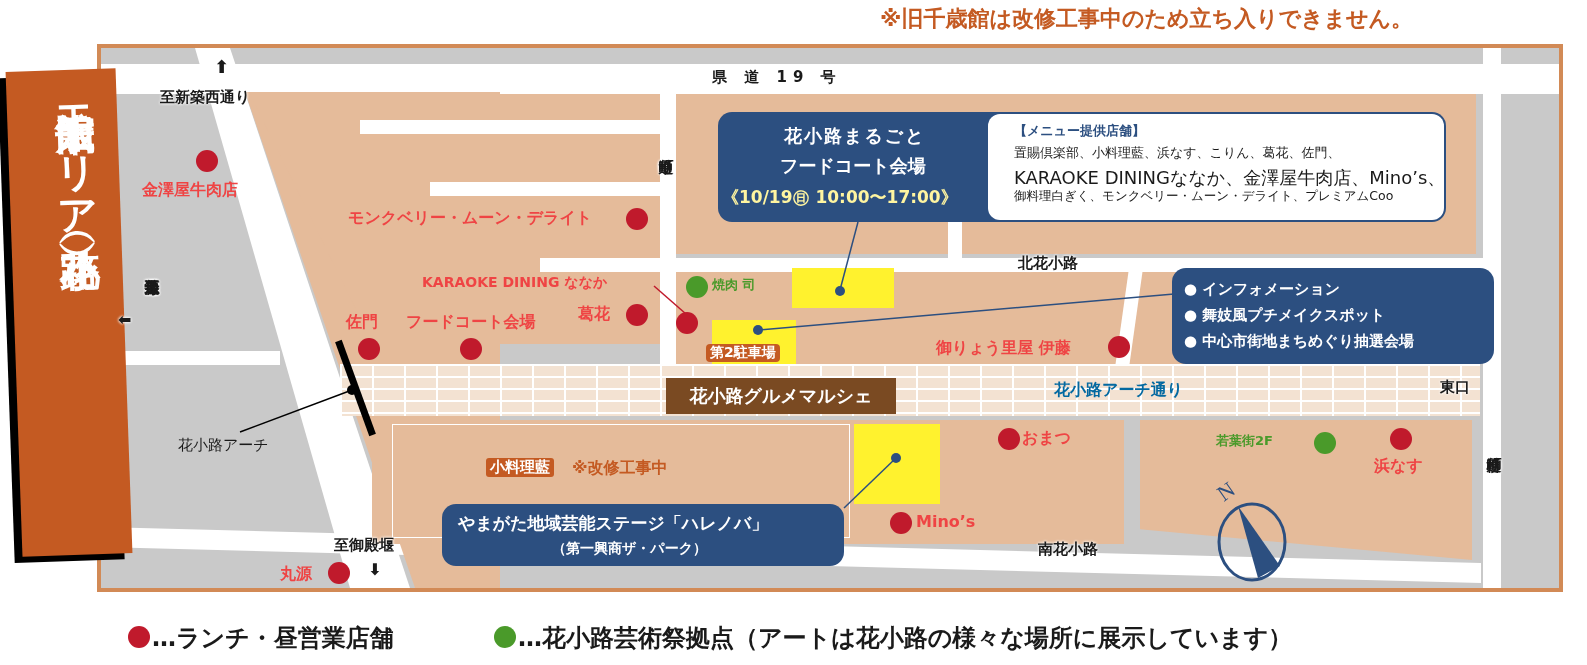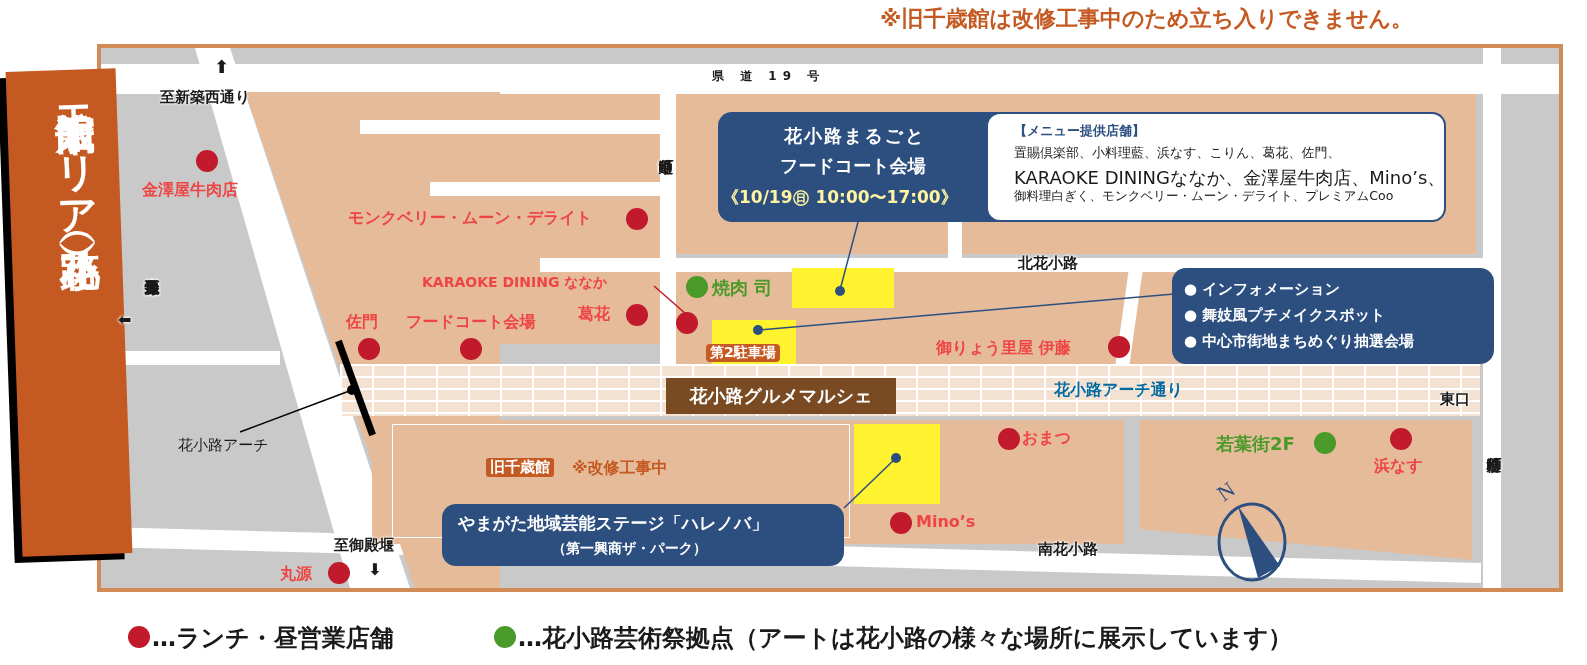--- a/index.html
+++ b/index.html
@@ -16,21 +16,21 @@
   .map-frame {
     left: 97px; top: 44px; width: 1466px; height: 548px;
     border: 4px solid #d28a56; background: #c9c9c9; box-sizing: border-box;
   }
   .block { background: #e5bb9a; }
   .road { background: #ffffff; }
   .lbl { white-space: nowrap; font-weight: bold; }
   .road-lbl { color: #1a1a1a; font-size: 15px; text-shadow: 0 0 3px #fff, 0 0 3px #fff; }
   .vert { writing-mode: vertical-rl; text-orientation: upright; letter-spacing: 0px; }
   .shop-red { color: #ef4444; font-size: 16px; }
-  .shop-green { color: #4a9a2a; font-size: 18px; }
+  .shop-green { color: #4a9a2a; font-size: 13px; }
   .dot { width: 22px; height: 22px; border-radius: 50%; }
   .dot.red { background: #c01a2c; }
   .dot.green { background: #4a9a2a; }
   .yellow { background: #fff22e; }
   .navy-box { background: #2c4f80; color: #fff; border-radius: 14px; }
   .banner {
     left: 14px; top: 70px; width: 110px; height: 485px;
     background: #c45a22; transform: rotate(-2deg);
     box-shadow: -8px 6px 0 #000;
   }
@@ -83,27 +83,27 @@
 
 <div class="abs yellow" style="left:792px;top:268px;width:102px;height:40px;"></div>
 <div class="abs yellow" style="left:712px;top:320px;width:84px;height:44px;"></div>
 <div class="abs yellow" style="left:854px;top:424px;width:86px;height:80px;"></div>
 
 <div class="abs banner"></div>
 <div class="abs banner-text vert">旧千歳館エリア（花小路）</div>
 
 <div class="abs lbl road-lbl" style="left:214px;top:56px;font-size:18px;">⬆</div>
 <div class="abs lbl road-lbl" style="left:160px;top:88px;">至新築西通り</div>
-<div class="abs lbl road-lbl" style="left:712px;top:68px;font-size:12px;letter-spacing:6px;">県 道 19 号</div>
+<div class="abs lbl road-lbl" style="left:712px;top:68px;font-size:15px;letter-spacing:6px;">県 道 19 号</div>
 <div class="abs lbl road-lbl" style="left:118px;top:310px;font-size:16px;">⬅</div>
 <div class="abs lbl road-lbl vert" style="left:142px;top:268px;">至長源寺通り</div>
 <div class="abs lbl road-lbl vert" style="left:656px;top:148px;">中町通り</div>
 <div class="abs lbl road-lbl" style="left:1018px;top:254px;">北花小路</div>
 <div class="abs lbl" style="left:1054px;top:380px;color:#0369a1;font-size:16px;">花小路アーチ通り</div>
-<div class="abs lbl road-lbl" style="left:1440px;top:390px;text-align:right;">東口</div>
+<div class="abs lbl road-lbl" style="left:1440px;top:378px;text-align:right;">東口</div>
 <div class="abs lbl road-lbl vert" style="left:1484px;top:446px;">柳町通り</div>
 <div class="abs lbl road-lbl" style="left:1038px;top:540px;">南花小路</div>
 <div class="abs lbl road-lbl" style="left:334px;top:536px;">至御殿堰</div>
 <div class="abs lbl road-lbl" style="left:368px;top:560px;font-size:16px;">⬇</div>
 
 <div class="abs" style="left:352px;top:338px;width:7px;height:100px;background:#000;transform:rotate(-20deg);"></div>
 <svg class="abs" style="left:230px;top:380px;" width="130" height="60">
   <line x1="10" y1="52" x2="122" y2="10" stroke="#000" stroke-width="1.5"></line>
   <circle cx="122" cy="10" r="5" fill="#000"></circle>
 </svg>
@@ -170,21 +170,21 @@
 <div class="abs lbl" style="left:1184px;top:332px;font-size:15px;color:#fff;">● 中心市街地まちめぐり抽選会場</div>
 <svg class="abs" style="left:750px;top:290px;" width="430" height="50">
   <line x1="8" y1="40" x2="424" y2="4" stroke="#2c4f80" stroke-width="1.5"></line>
   <circle cx="8" cy="40" r="5" fill="#2c4f80"></circle>
 </svg>
 
 <div class="abs lbl" style="left:706px;top:344px;font-size:14px;color:#fff;background:#c45a22;padding:0 4px;border-radius:4px;">第2駐車場</div>
 
 <div class="abs lbl" style="left:666px;top:378px;width:230px;height:36px;line-height:36px;text-align:center;background:#7a4a22;color:#fff;font-size:18px;">花小路グルメマルシェ</div>
 
-<div class="abs lbl" style="left:486px;top:458px;font-size:15px;color:#fff;background:#c45a22;padding:0 4px;border-radius:3px;">旧千歳館</div>
+<div class="abs lbl" style="left:486px;top:458px;font-size:15px;color:#fff;background:#c45a22;padding:0 4px;border-radius:3px;">小料理藍</div>
 <div class="abs lbl" style="left:572px;top:458px;font-size:16px;color:#c45a22;">※改修工事中</div>
 
 <div class="abs navy-box" style="left:442px;top:504px;width:402px;height:62px;"></div>
 <div class="abs lbl" style="left:458px;top:512px;font-size:17px;color:#fff;">やまがた地域芸能ステージ「ハレノバ」</div>
 <div class="abs lbl" style="left:552px;top:540px;font-size:14px;color:#fff;">（第一興商ザ・パーク）</div>
 <svg class="abs" style="left:840px;top:450px;" width="70" height="64">
   <line x1="4" y1="58" x2="56" y2="8" stroke="#2c4f80" stroke-width="1.5"></line>
   <circle cx="56" cy="8" r="5" fill="#2c4f80"></circle>
 </svg>
 

